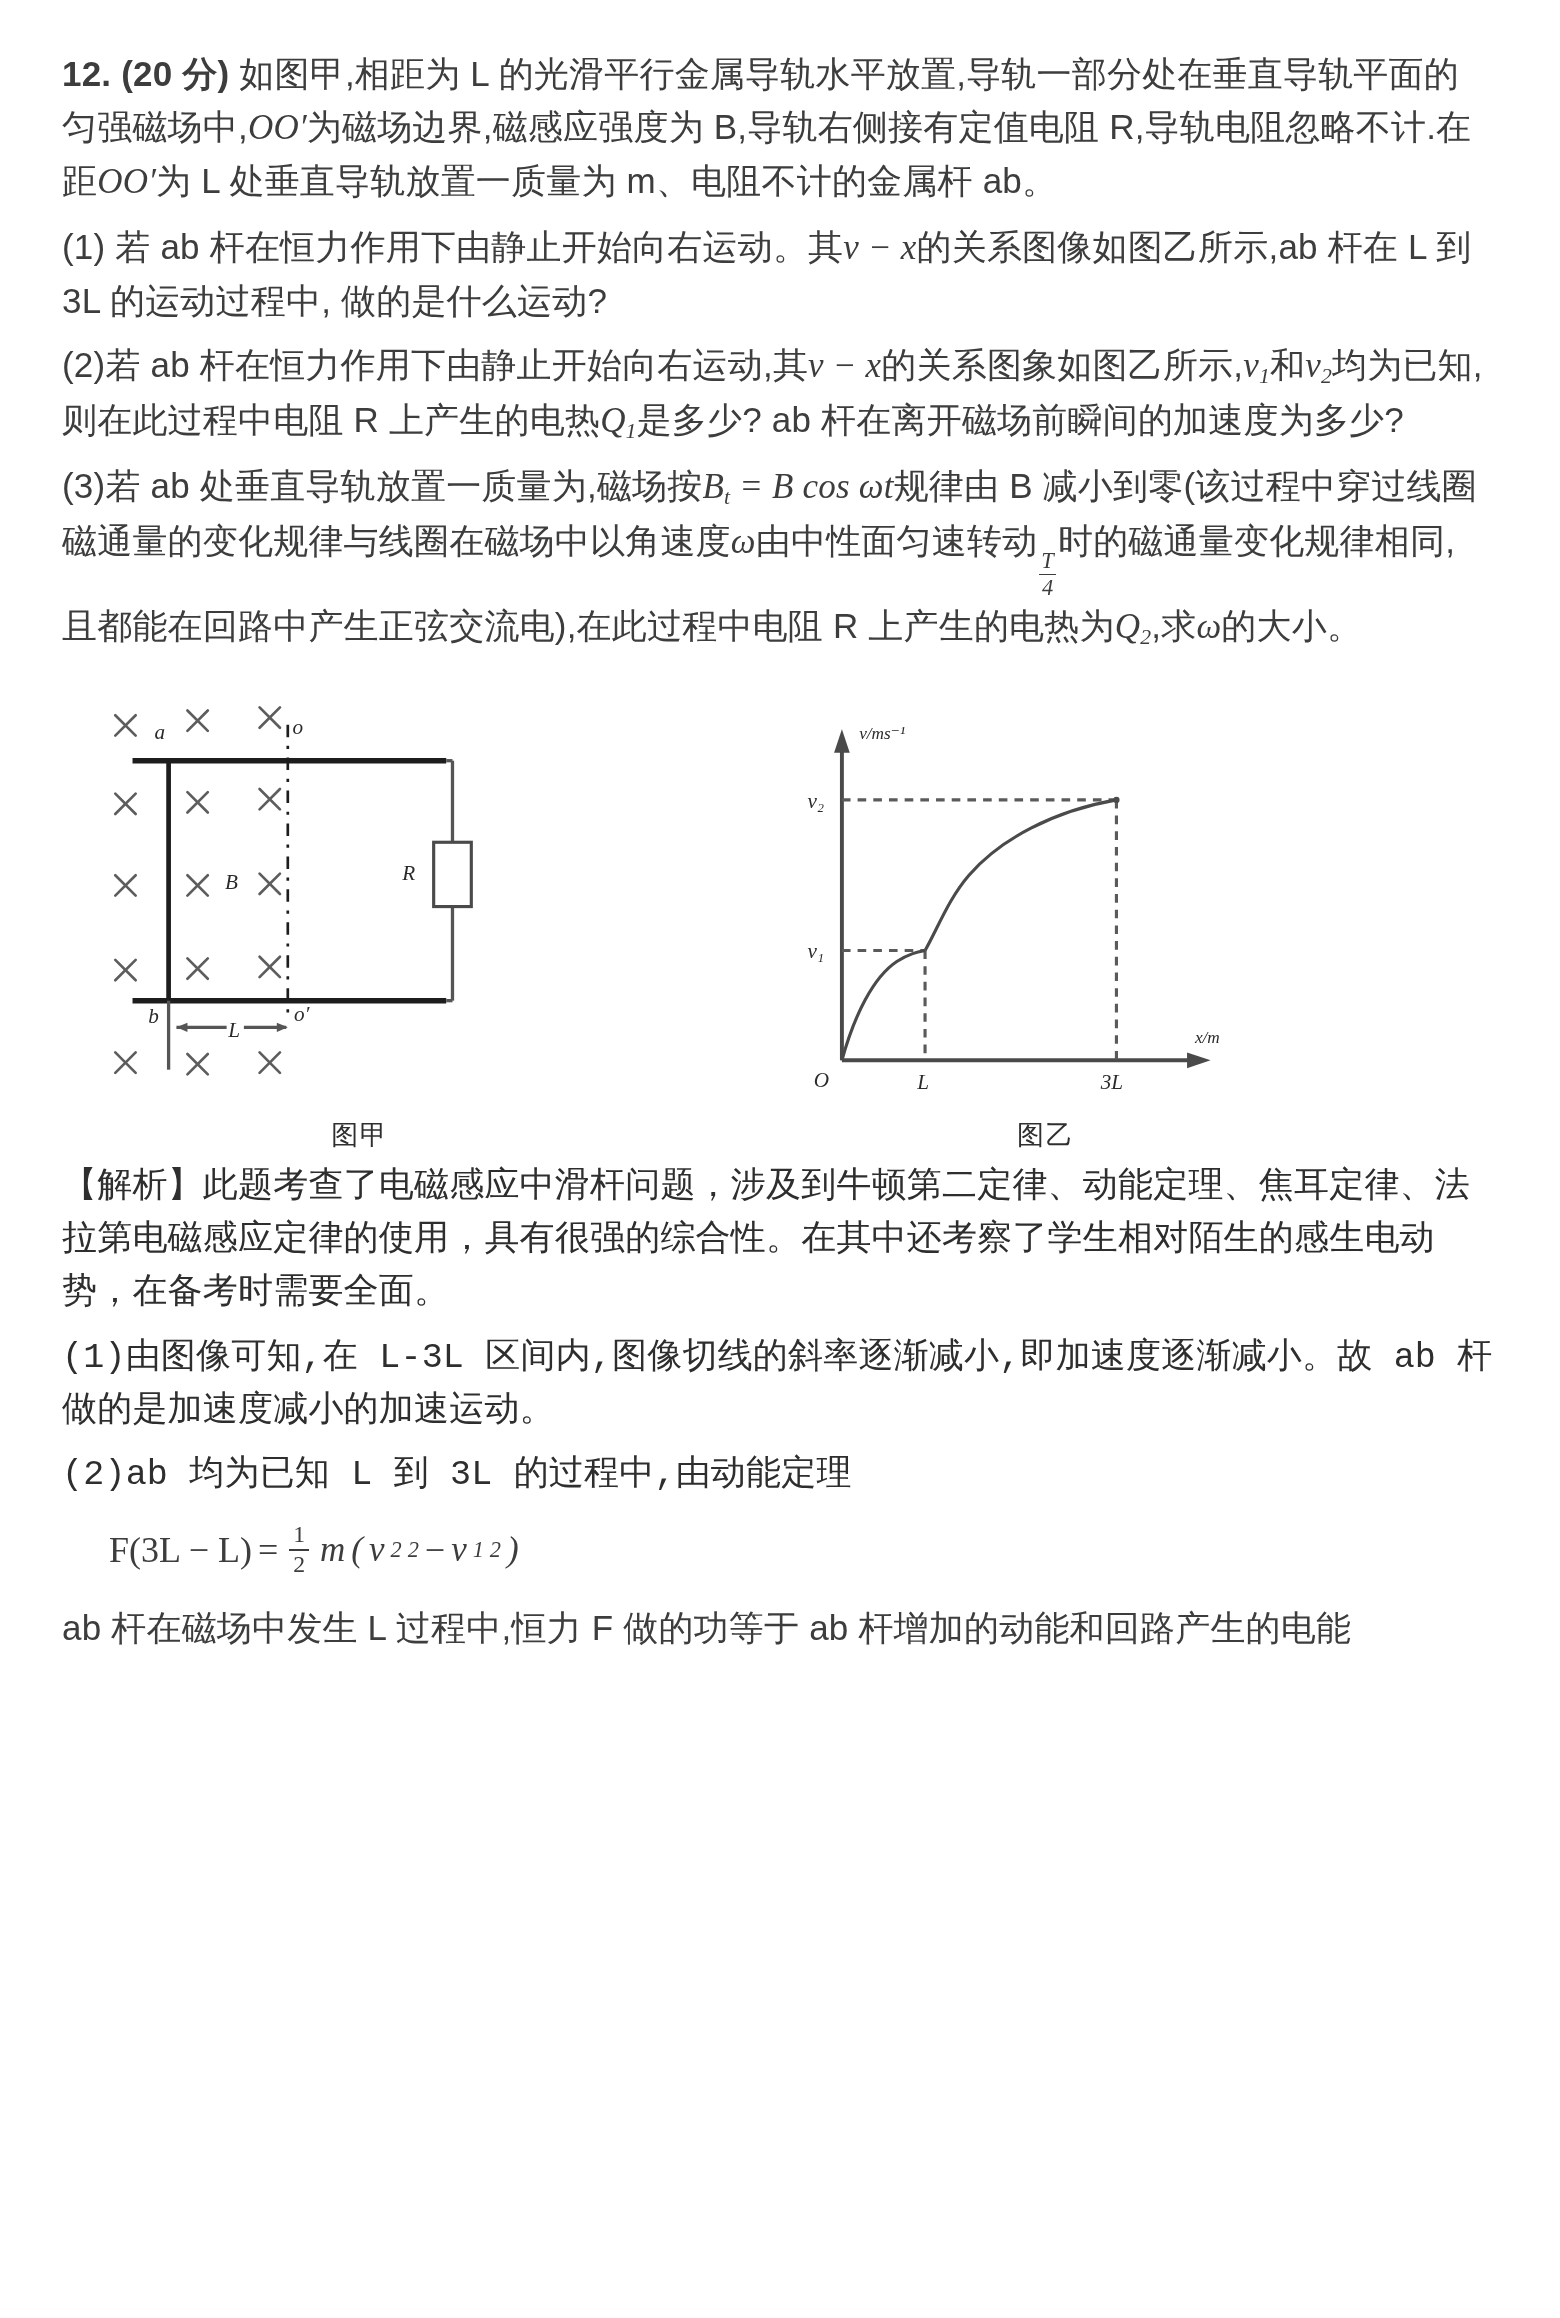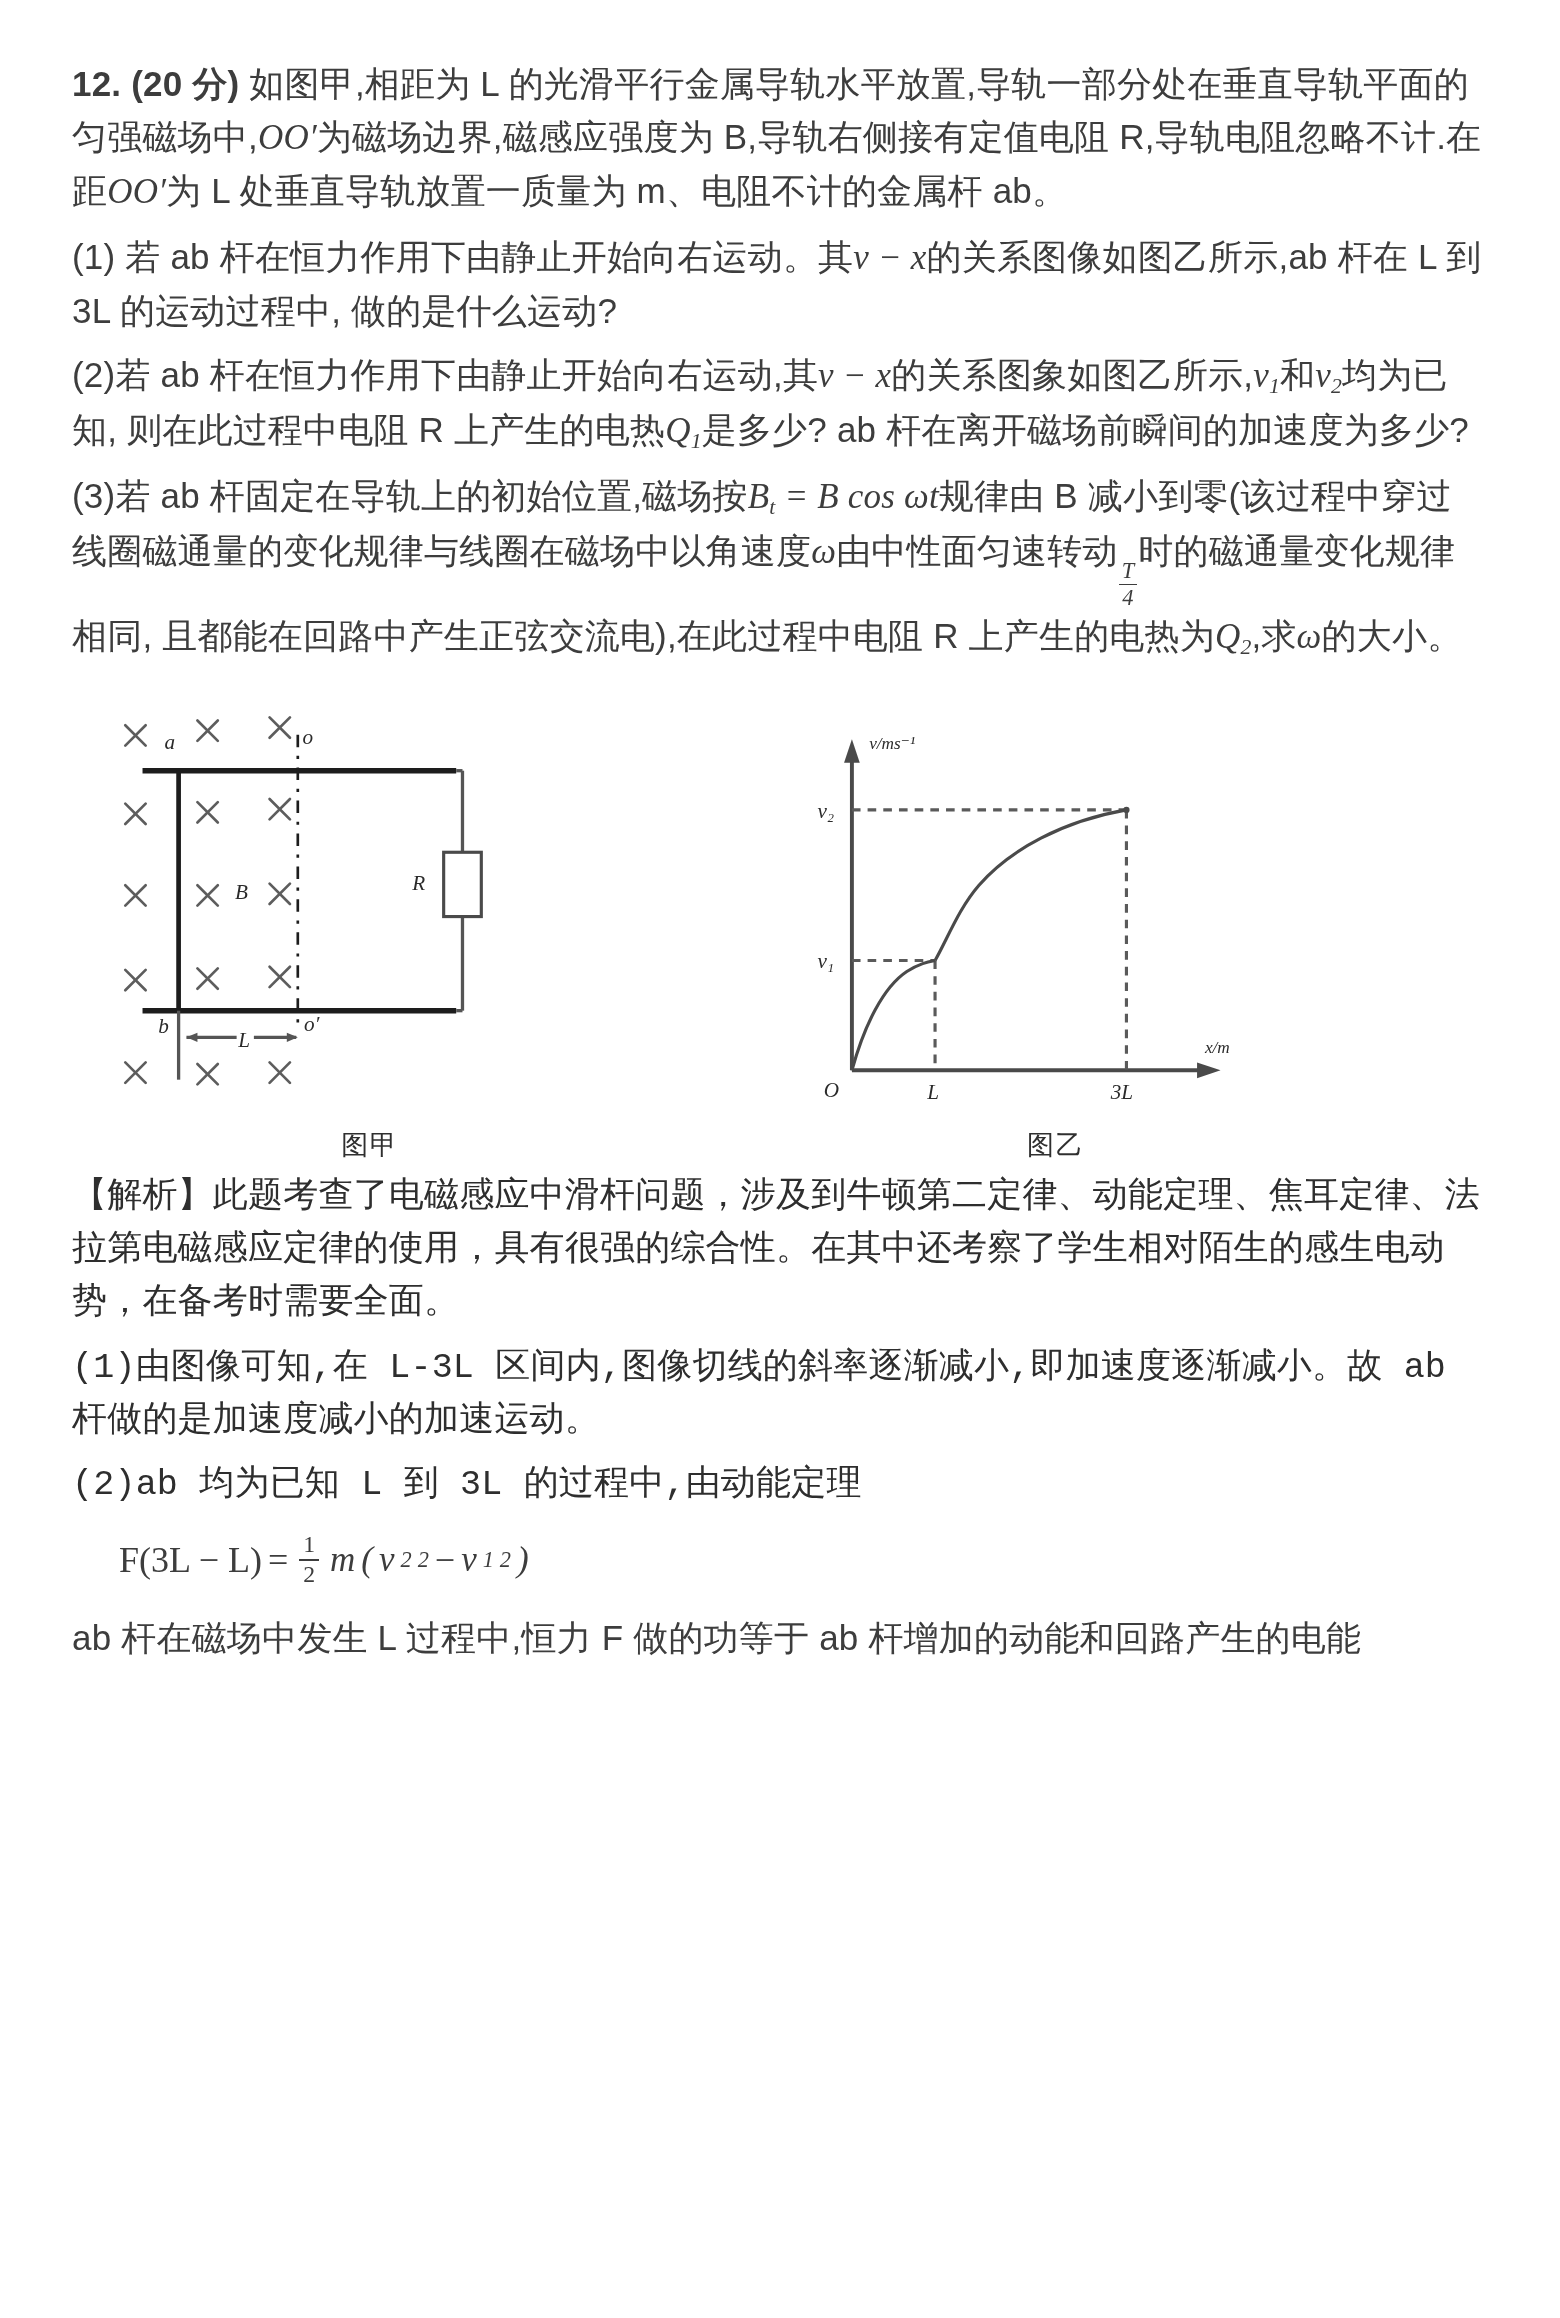--- a/index.html
+++ b/index.html
@@ -10,21 +10,21 @@
   body {
     width: 1561px;
     min-height: 2319px;
     font-family: "Liberation Serif", "DejaVu Serif", serif;
     color: #3a3a3a;
     position: relative;
   }
   .page {
     width: 1561px;
     min-height: 2319px;
-    padding: 16px;
+    padding: 6px;
     box-sizing: border-box;
     position: relative;
   }
   .body-block {
     padding: 41px 61px 0 56px;
   }
   
   .para {
     font-size: 35px;
     line-height: 1.52;
@@ -150,21 +150,21 @@
 
 <div class="page">
   <div class="body-block">
 
     <p class="para"><span class="lead">12.</span> <span class="lead">(20 分)</span><span> 如图甲,相距为 L 的光滑平行金属导轨水平放置,导轨一部分处在垂直导轨平面的匀强磁场中,</span><span class="mi">OO′</span><span>为磁场边界,磁感应强度为 B,导轨右侧接有定值电阻 R,导轨电阻忽略不计.在距</span><span class="mi">OO′</span><span>为 L 处垂直导轨放置一质量为 m、电阻不计的金属杆 ab。</span></p>
 
     <p class="para"><span>(1)</span><span> 若 ab 杆在恒力作用下由静止开始向右运动。其</span><span class="mi">v − x</span><span>的关系图像如图乙所示,ab 杆在 L 到 3L 的运动过程中, 做的是什么运动?</span></p>
 
     <p class="para"><span>(2)</span><span>若 ab 杆在恒力作用下由静止开始向右运动,其</span><span class="mi">v − x</span><span>的关系图象如图乙所示,</span><span class="mi">v</span><sub class="msub">1</sub><span>和</span><span class="mi">v</span><sub class="msub">2</sub><span>均为已知, 则在此过程中电阻 R 上产生的电热</span><span class="mi">Q</span><sub class="msub">1</sub><span>是多少? ab 杆在离开磁场前瞬间的加速度为多少?</span></p>
 
-    <p class="para"><span>(3)</span><span>若 ab 杆固定在导轨上的初始位置,磁场按</span><span class="mi">B</span><sub class="msub">t</sub><span class="mi"> = B cos ωt</span><span>规律由 B 减小到零(该过程中穿过线圈磁通量的变化规律与线圈在磁场中以角速度</span><span class="mi">ω</span><span>由中性面匀速转动</span><span class="frac">
+    <p class="para"><span>(3)</span><span>若 ab 处垂直导轨放置一质量为,磁场按</span><span class="mi">B</span><sub class="msub">t</sub><span class="mi"> = B cos ωt</span><span>规律由 B 减小到零(该过程中穿过线圈磁通量的变化规律与线圈在磁场中以角速度</span><span class="mi">ω</span><span>由中性面匀速转动</span><span class="frac">
           <span class="num">T</span>
           <span class="bar"></span>
           <span class="den">4</span>
         </span><span>时的磁通量变化规律相同, 且都能在回路中产生正弦交流电),在此过程中电阻 R 上产生的电热为</span><span class="mi">Q</span><sub class="msub">2</sub><span>,求</span><span class="mi">ω</span><span>的大小。</span></p>
 
     <div class="figures">
 
       <div class="fig" id="fig-jia">
         <svg width="596" height="408" viewBox="0 0 760 520">
 

